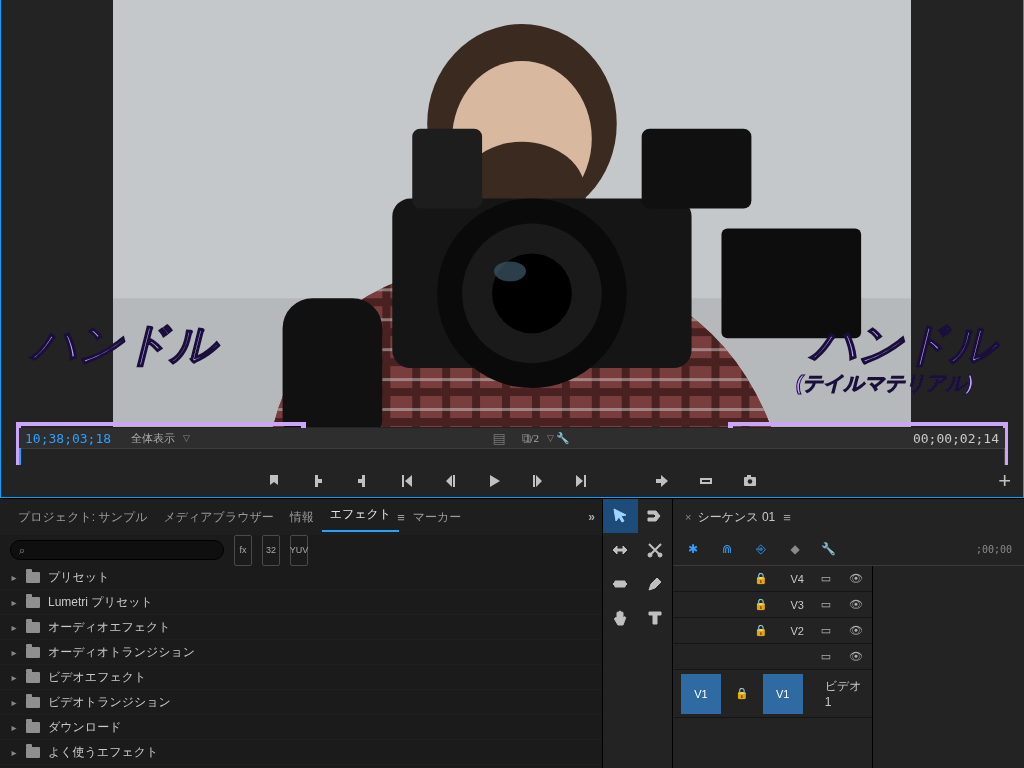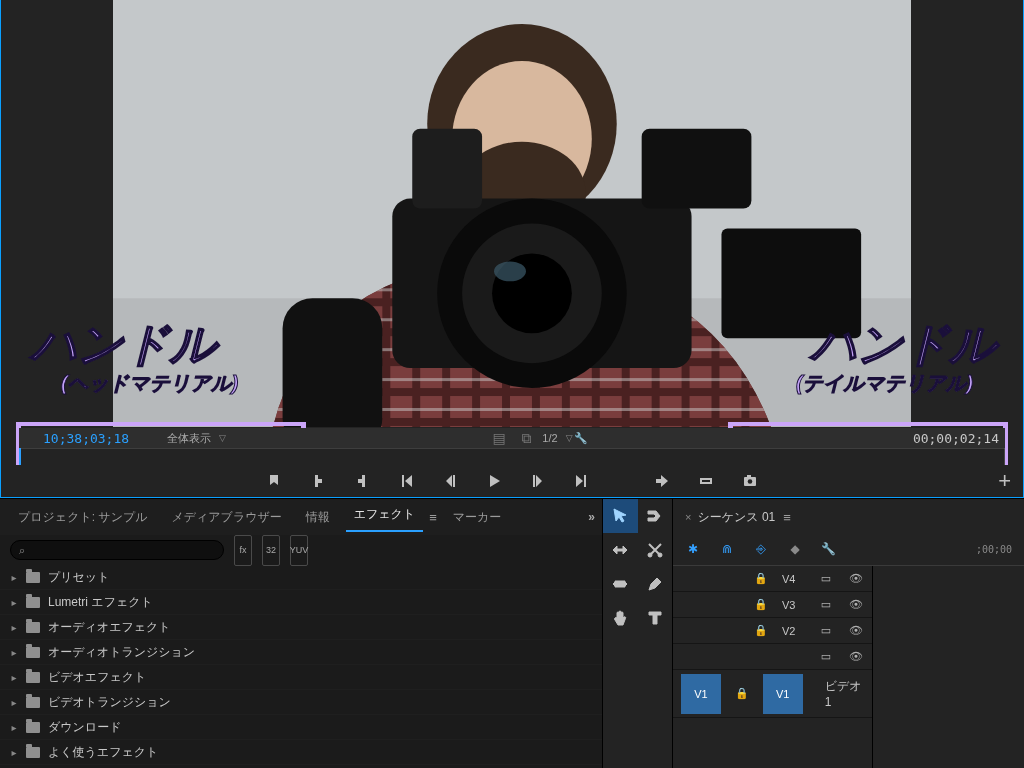--- a/index.html
+++ b/index.html
@@ -8,23 +8,23 @@
   .root { display: flex; flex-direction: column; width: 100%; height: 100%; }
 
   .monitor-area { height: 498px; position: relative; background:#232323; border:1px solid #0aa0ff; border-top:none;}
   .monitor-inner { position:absolute; left:112px; top:0; right:112px; bottom:70px; background:#444; }
   .monitor-inner svg { width:100%; height:100%; display:block; }
 
   .annot-big  { position:absolute; font-family: "Hiragino Sans", "Meiryo", sans-serif; font-weight: 900; color:#c2a1f7; font-style: italic; font-size:46px; letter-spacing:-1px; -webkit-text-stroke: 1.5px #1a0f3a; }
   .annot-small{ position:absolute; font-family: "Hiragino Sans", "Meiryo", sans-serif; font-weight: 900; color:#c2a1f7; font-style: italic; font-size:20px; -webkit-text-stroke: 1px #1a0f3a; }
 
   .trim-bar { position:absolute; height:20px; background:#2e2e2e; display:flex; align-items:center; font-size:11px;}
-  .tc-in  { color:#2aa0ff; font-family: monospace; font-size:13px; padding:0 24px;}
+  .tc-in  { color:#2aa0ff; font-family: monospace; font-size:13px; padding:0 6px;}
   .tc-out { color:#c8c8c8; font-family: monospace; font-size:13px; padding:0 6px; margin-left:auto;}
-  .trim-mode{ color:#aaa; display:flex; align-items:center; gap:8px; margin-left:14px;}
+  .trim-mode{ color:#aaa; display:flex; align-items:center; gap:8px; margin-left:14px;font-family:Liberation Serif, serif;}
   .chev { font-size:9px; color:#888;}
   .trim-center{position:absolute; left:50%; transform:translateX(-50%); display:flex; gap:16px; color:#777; font-size:14px;}
 
   .time-ruler{ position:absolute; left:18px; right:18px; top:448px; height:20px; background:#232323;}
   .ruler-svg{width:100%; height:100%; display:block;}
   .ruler-play{ position:absolute; top:0; bottom:0; left:0; width:2px; background:#2aa0ff;}
   .rd{width:9px;height:9px;border-radius:50%; background:#6b6b6b;}
 
   .bracket{ position:absolute; pointer-events:none; }
   .bracket .top{ position:absolute; top:0; left:0; right:0; height:4px; background:#cba5f9;}
@@ -33,21 +33,21 @@
   .transport { position:absolute; left:0; right:0; bottom:0; height:32px; display:flex; align-items:center; justify-content:center; gap:22px; background:#232323;}
   .tbtn { color:#bdbdbd; font-size:15px; display:inline-flex; align-items:center; justify-content:center; width:22px; height:22px;}
   .tbtn svg{width:16px;height:16px;fill:#c0c0c0;}
   .badge-right{ position:absolute; right:12px; color:#c0c0c0; font-size:22px; font-weight:300;}
 
   .bottom { flex:1; display:flex; background:#1b1b1b; border-top:1px solid #000;}
   .panel-left{ width:603px; display:flex; flex-direction:column; border-right:1px solid #000;}
   .panel-tools{ width:70px; background:#232323; border-right:1px solid #000;}
   .panel-timeline{ flex:1; background:#232323; display:flex; flex-direction:column;}
 
-  .tab-row{height:36px; display:flex; align-items:center; gap:8px; padding:0 10px; background:#1e1e1e; font-size:12px;}
+  .tab-row{height:36px; display:flex; align-items:center; gap:0; padding:0 10px; background:#1e1e1e; font-size:12px;}
   .tab{ padding:4px 8px; color:#9b9b9b; white-space:nowrap;}
   .tab.active{ color:#e5e5e5; border-bottom:2px solid #2aa0ff; padding-bottom:7px;}
   .tab-ham{margin-left:-2px;color:#9b9b9b;font-size:13px;}
   .tab-chevrons{margin-left:auto;color:#aaa;letter-spacing:-3px;font-weight:bold;}
 
   .search-row{height:30px; display:flex; align-items:center; gap:10px; padding:0 10px;}
   .search{flex:0 0 214px; height:20px; background:#0f0f0f; border:1px solid #000; border-radius:10px; display:flex; align-items:center; padding:0 8px; color:#ccc;}
   .search .glass{font-size:11px;color:#888;margin-right:4px;}
   .srb{width:18px;height:31px;display:inline-flex;align-items:center;justify-content:center;border:1px solid #4a4a4a;color:#a9a9a9;font-size:9px;border-radius:2px;}
   .yuv{font-size:9px;letter-spacing:0px;}
@@ -70,21 +70,21 @@
   .tl-icons{display:flex;gap:18px;padding:6px 12px 6px 12px;align-items:center;}
   .tl-icons .ic{color:#34a0ff;width:16px;height:16px;display:inline-flex;align-items:center;justify-content:center;}
   .tl-icons .ic.gray{color:#8a8a8a;}
   .tl-right-start{margin-left:auto;color:#888;font-family:monospace;font-size:10px;}
   .tl-ruler{height:1px;background:#3a3a3a;margin:2px 0 0 0;}
 
   .tracks{flex:1;display:flex;}
   .track-headers{width:200px;border-right:1px solid #000;}
   .th{height:26px;display:flex;align-items:center;justify-content:flex-end;gap:14px;padding:0 8px;border-bottom:1px solid #151515;font-size:11px;color:#c7c7c7;}
   .th .lock{color:#9a9a9a;}
-  .th .name{width:22px;text-align:left;}
+  .th .name{width:22px;text-align:right;}
   .th .mute, .th .eye{width:16px;height:16px;display:inline-flex;align-items:center;justify-content:center;color:#b0b0b0;}
   .th.sel{height:48px;}
   .th.sel .srcbox{width:40px;height:40px;background:#2f6aa3;color:#fff;display:flex;align-items:center;justify-content:center;margin-right:auto;font-size:11px;}
   .th.sel .recbox{width:40px;height:40px;background:#2f6aa3;color:#fff;display:flex;align-items:center;justify-content:center;font-size:11px;}
   .th.sel .tlabel{flex:1;padding-left:8px;font-size:12px;}
 
   .track-canvas{flex:1;position:relative;}
 </style>
 </head>
 <body>
@@ -121,21 +121,20 @@
         <circle cx="420" cy="295" r="95" fill="#0a0a0a"></circle>
         <circle cx="420" cy="295" r="70" fill="#1a1a1a"></circle>
         <circle cx="420" cy="295" r="40" fill="#000"></circle>
         <ellipse cx="398" cy="273" rx="16" ry="10" fill="#3c5a6a" opacity="0.7"></ellipse>
 
         <rect x="170" y="300" width="100" height="150" rx="30" fill="#111"></rect>
       </svg>
     </div>
 
     <div class="annot-big" style="left:30px; top:314px;">ハンドル</div>
-    <div class="annot-small" style="left:60px; top:370px;">(ヘッドマテリアル)</div>
     <div class="annot-big" style="right:28px; top:314px;">ハンドル</div>
     <div class="annot-small" style="right:50px; top:370px;">(テイルマテリアル)</div>
 
     <div class="bracket" style="left:15px; top:422px; width:290px;">
       <div class="top"></div>
         <div class="side" style="left:0;"></div>
         <div class="side" style="right:0;"></div>
     </div>
     <div class="bracket" style="right:15px; top:422px; width:280px;">
       <div class="top"></div>
@@ -274,21 +273,21 @@
       </div>
       <div class="tree" id="fxtree">
           <div class="tree-row">
             <span class="disclose">▸</span>
                <span class="folder"></span>
                <span>プリセット</span>
           </div>
           <div class="tree-row">
             <span class="disclose">▸</span>
                <span class="folder"></span>
-               <span>Lumetri エフェクト</span>
+               <span>Lumetri プリセット</span>
           </div>
           <div class="tree-row">
             <span class="disclose">▸</span>
                <span class="folder"></span>
                <span>オーディオエフェクト</span>
           </div>
           <div class="tree-row">
             <span class="disclose">▸</span>
                <span class="folder"></span>
                <span>オーディオトランジション</span>

